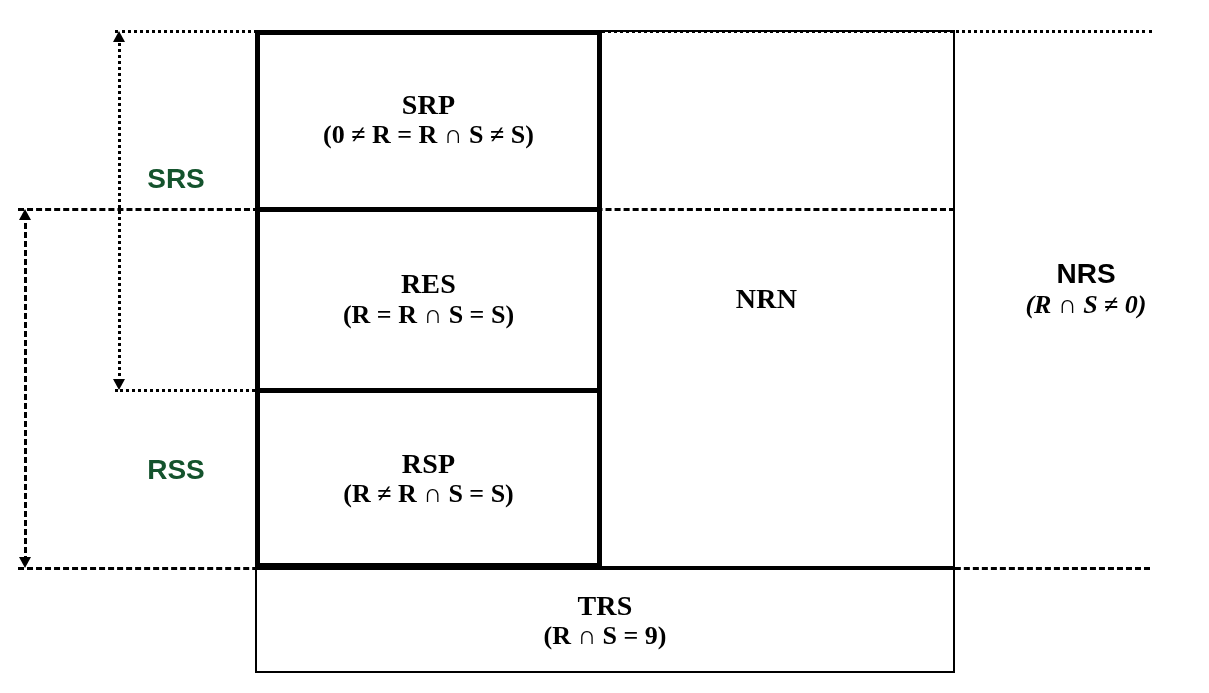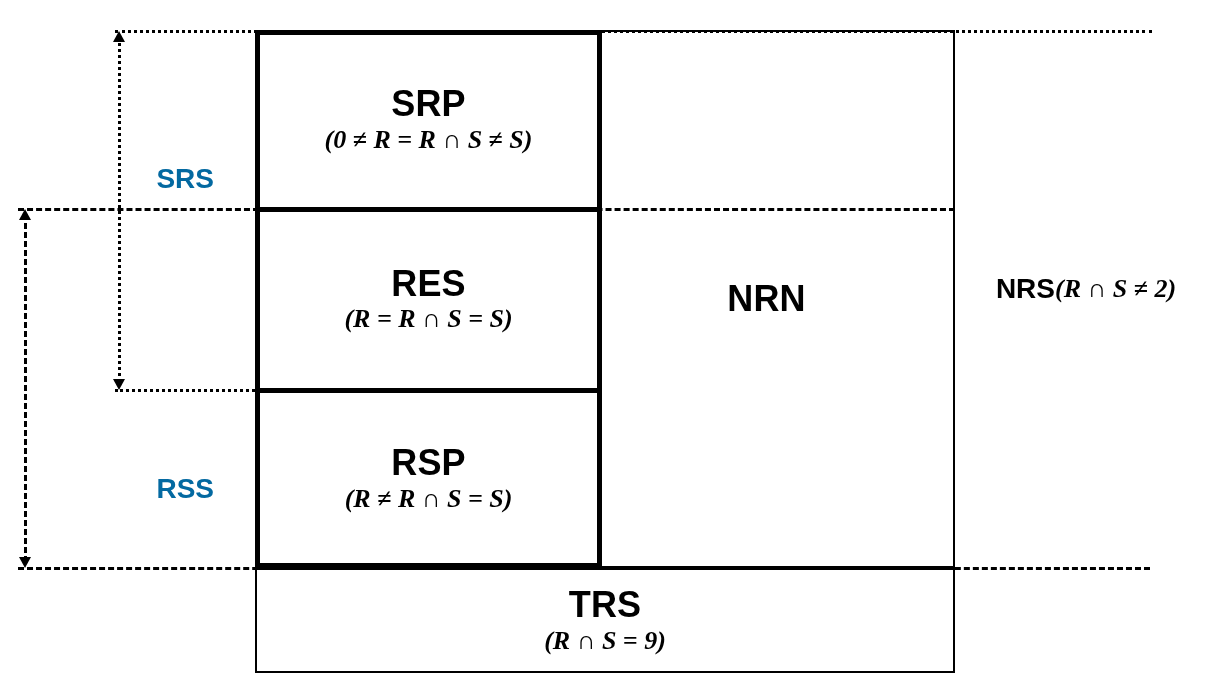--- a/index.html
+++ b/index.html
@@ -25,31 +25,30 @@
     position: absolute;
     box-sizing: border-box;
     display: flex;
     flex-direction: column;
     align-items: center;
     justify-content: center;
     text-align: center;
     background: transparent;
   }
   .cell .code {
-    font-family: Liberation Sans, sans-serif;
+    font-family: Liberation Serif, serif;
     font-weight: bold;
-    font-size: 36px;
+    font-size: 28px;
     line-height: 1.12;
     letter-spacing: 0.2px;
     color: #000;
   }
   .cell .cond {
     font-family: "Liberation Serif", serif;
     font-weight: bold;
-    font-style: italic;
     font-size: 26px;
     line-height: 1.15;
     color: #000;
     white-space: nowrap;
   }
 
   
   .box {
     position: absolute;
     box-sizing: border-box;
@@ -88,30 +87,30 @@
   }
   .arrow.up   { border-bottom: 11px solid #000; }
   .arrow.down { border-top: 11px solid #000; }
 
   
   .side-label {
     position: absolute;
     font-family: "Liberation Sans", sans-serif;
     font-weight: bold;
     font-size: 28px;
-    color: #0369a1;
-    text-align: right;
+    color: #14532d;
+    text-align: center;
     white-space: nowrap;
   }
 
   
   .outer-label {
     position: absolute;
     display: flex;
-    flex-direction: row;
+    flex-direction: column;
     align-items: center;
     justify-content: center;
     text-align: center;
   }
 </style>
 </head>
 <body>
 
 <div id="canvas">
 
@@ -130,21 +129,21 @@
   <div class="hline dashed" style="left:18px; top:208px; width:937px;"></div>
 
   <div class="hline dashed" style="left:18px; top:567px; width:1132px;"></div>
 
   <div class="vline dashed" style="left:24px; top:214px; height:348px;"></div>
 
   <div class="arrow up" style="left:19px; top:209px;"></div>
 
   <div class="arrow down" style="left:19px; top:557px;"></div>
 
-  <div class="side-label" style="left:138px; top:473px; width:76px;">RSS</div>
+  <div class="side-label" style="left:138px; top:454px; width:76px;">RSS</div>
 
   <div class="box" style="left:255px; top:30px; width:700px; height:538px;"></div>
 
   <div class="box thick" style="left:255px; top:30px; width:347px; height:538px;"></div>
 
   <div class="hline" style="left:255px; top:207px; width:347px; border-top-width:5px;"></div>
 
   <div class="hline" style="left:255px; top:388px; width:347px; border-top-width:5px;"></div>
 
   <div class="cell" style="left:257px; top:32px; width:343px; height:175px;">
@@ -168,16 +167,16 @@
 
   <div class="box" style="left:255px; top:568px; width:700px; height:105px;"></div>
 
   <div class="cell" style="left:257px; top:570px; width:696px; height:101px;">
     <div class="code">TRS</div>
     <div class="cond">(R ∩ S = 9)</div>
   </div>
 
   <div class="outer-label" style="left:970px; top:244px; width:232px; height:90px;">
     <div class="code" style="font-family:'Liberation Sans', sans-serif; font-weight:bold; font-size:28px; line-height:1.12;">NRS</div>
-    <div class="cond" style="font-family:'Liberation Serif', serif; font-weight:bold; font-style:italic; font-size:26px; line-height:1.15;">(R ∩ S ≠ 2)</div>
+    <div class="cond" style="font-family:'Liberation Serif', serif; font-weight:bold; font-style:italic; font-size:26px; line-height:1.15;">(R ∩ S ≠ 0)</div>
   </div>
 
 </div>
 
 </body></html>

